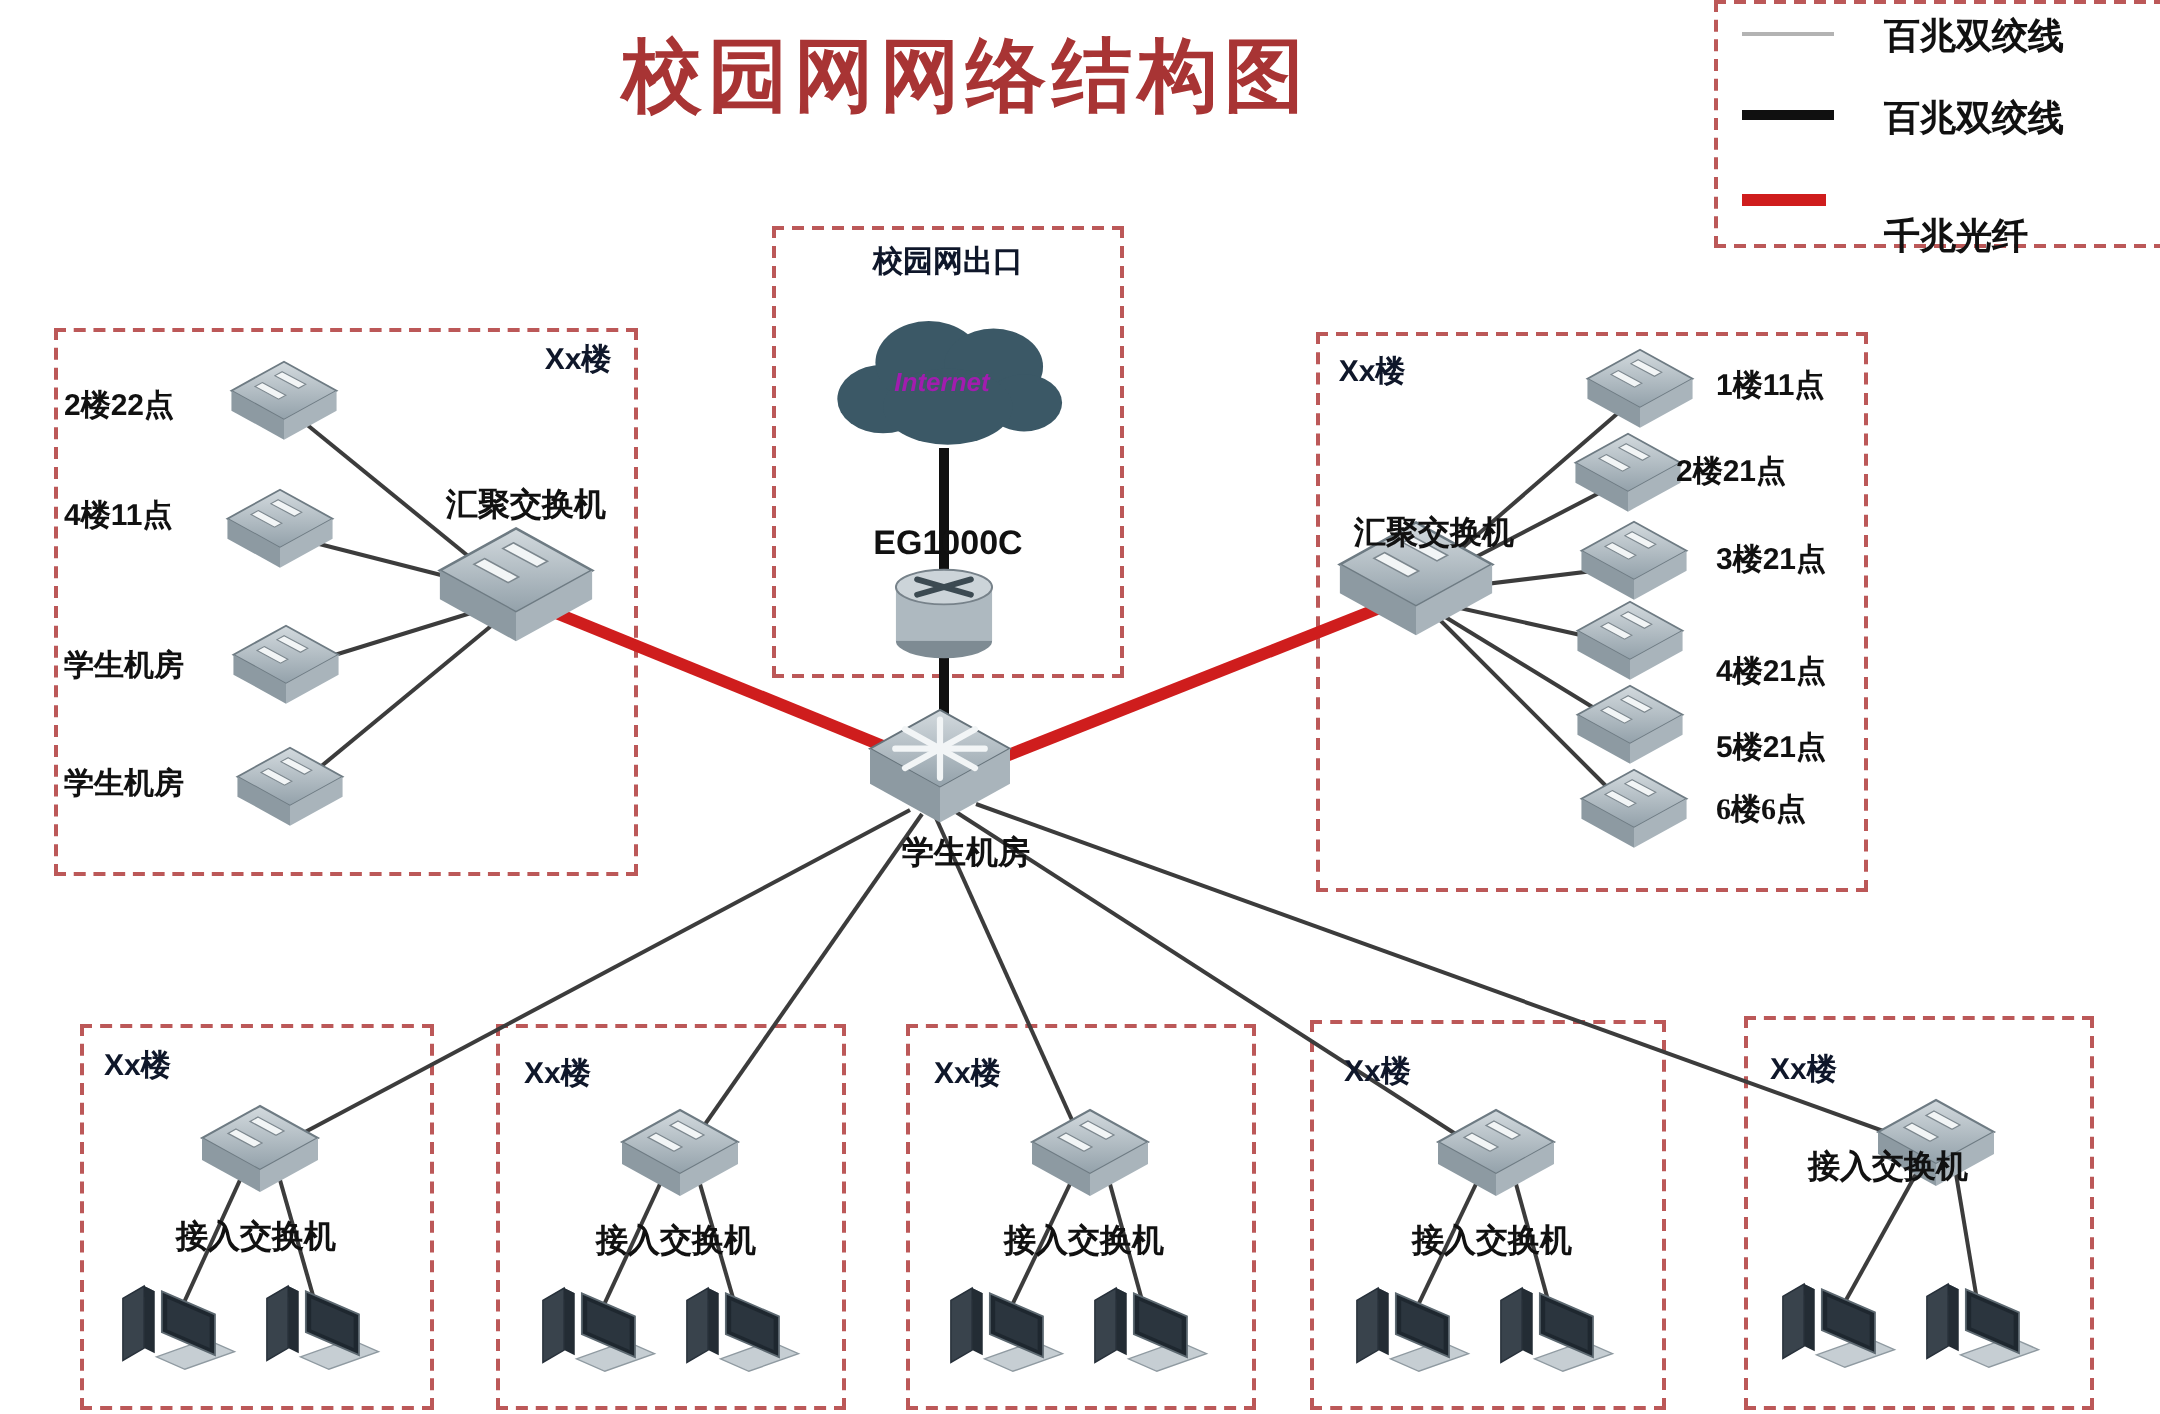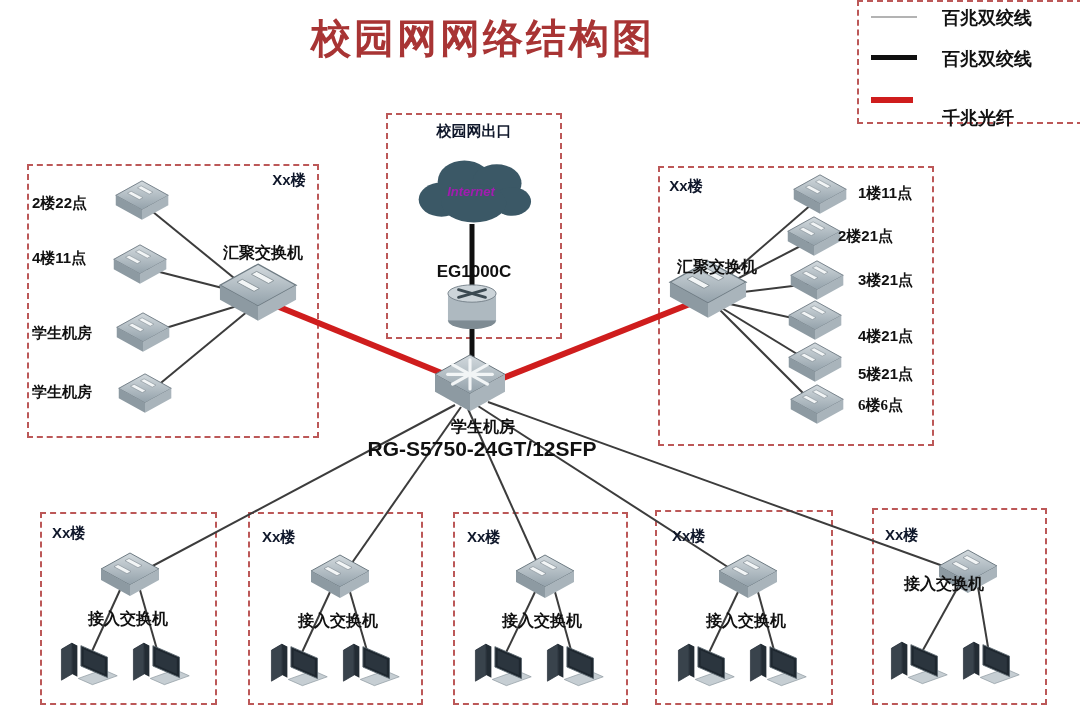--- a/index.html
+++ b/index.html
@@ -228,21 +228,20 @@
       <use href="#sym-pc"></use>
     </svg>
 
   <div class="lbl center" id="title">校园网网络结构图</div>
 
   <div class="lbl l15 pink center" style="left:474px;top:131px;">校园网出口</div>
   <div class="lbl l19 center" style="left:471px;top:191px;">Internet</div>
   <div class="lbl l17 center" style="left:474px;top:272px;">EG1000C</div>
 
   <div class="lbl l16 center" style="left:483px;top:427px;">学生机房</div>
-  <div class="lbl l21 center" style="left:482px;top:449px;">RG-S5750-24GT/12SFP</div>
 
   <div class="lbl l15 pink center" style="left:289px;top:180px;">Xx楼</div>
   <div class="lbl l16 center" style="left:263px;top:253px;">汇聚交换机</div>
   <div class="lbl l15 vcenter" style="left:32px;top:203px;">2楼22点</div>
   <div class="lbl l15 vcenter" style="left:32px;top:258px;">4楼11点</div>
   <div class="lbl l15 vcenter" style="left:32px;top:333px;">学生机房</div>
   <div class="lbl l15 vcenter" style="left:32px;top:392px;">学生机房</div>
 
   <div class="lbl l15 pink center" style="left:686px;top:186px;">Xx楼</div>
   <div class="lbl l16 center" style="left:717px;top:267px;">汇聚交换机</div>

